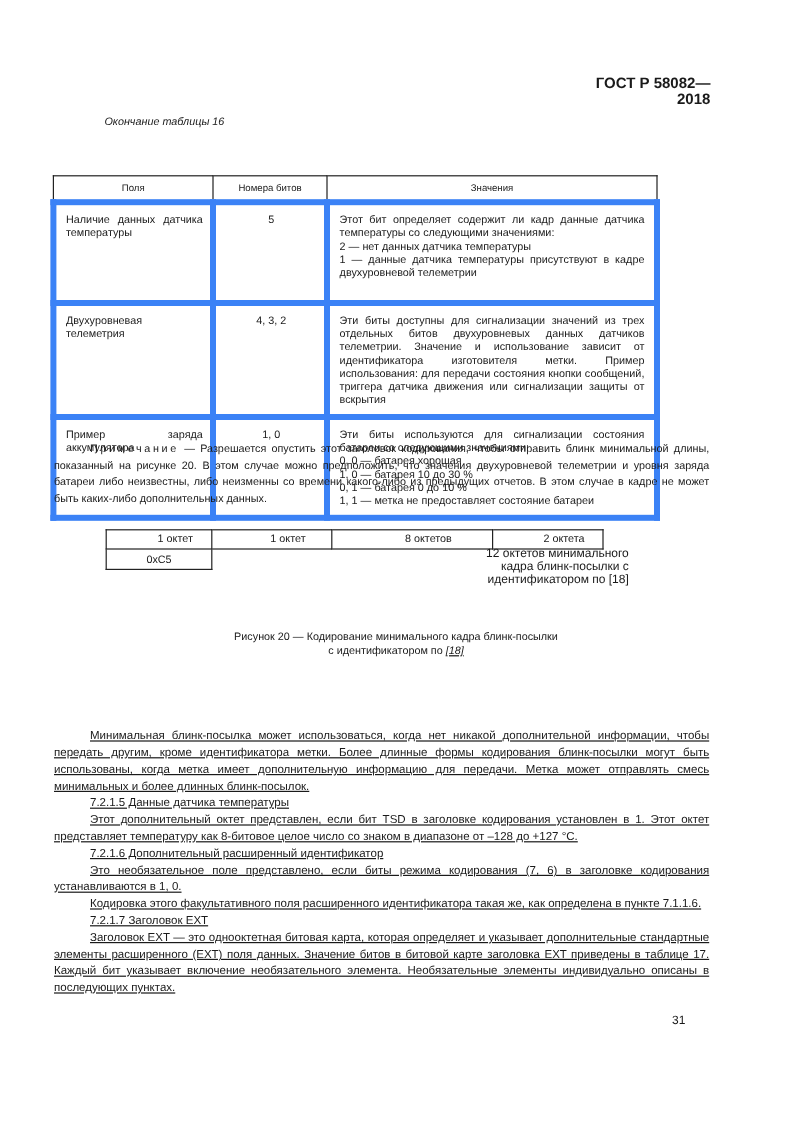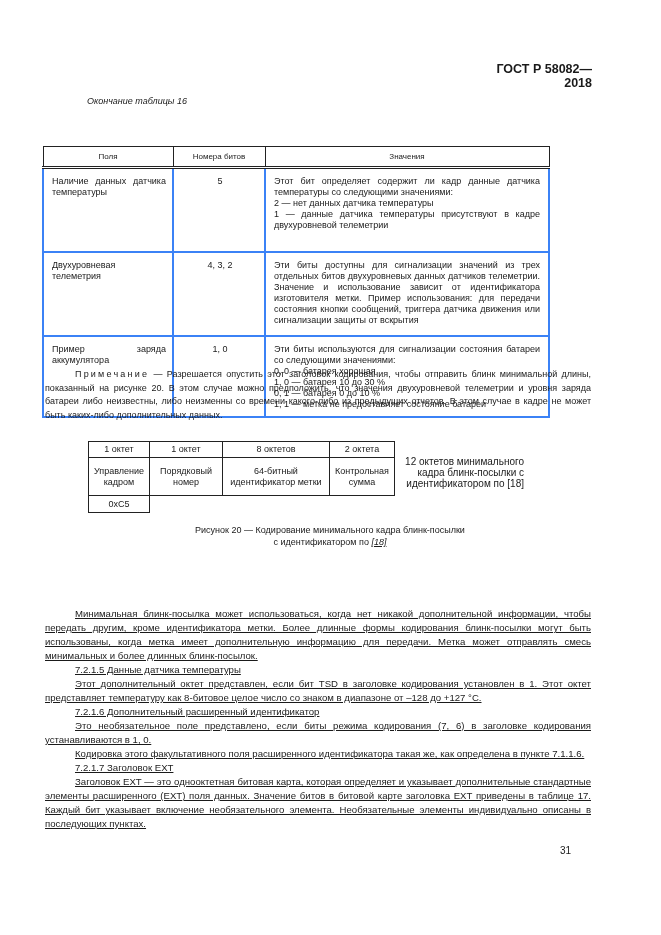--- a/index.html
+++ b/index.html
@@ -3,31 +3,31 @@
 <meta charset="utf-8">
 <style>
   html, body { margin:0; padding:0; background:#ffffff; }
   body { width:661px; height:935px; position:relative; overflow:hidden;
          font-family:"Liberation Sans", sans-serif; color:#1a1a1a; }
   .abs { position:absolute; }
   .doc-id { left:470px; top:62px; width:122px; text-align:right; font-weight:bold; font-size:12.5px; }
   .caption-top { left:45px; top:96px; font-style:italic; font-size:9px;margin-left:42px; }
   table.main { position:absolute; left:42px; top:110px; width:508px; border-collapse:collapse; font-size:9px; line-height:11px;margin-top:36px; }
   table.main th { font-weight:normal; font-size:8px; height:19px; border:1px solid #222; border-bottom:3px double #222; text-align:center; vertical-align:middle; padding:0; }
-  table.main td { border:2px solid #3b82f6; vertical-align:top; padding:7px 6px 6px 8px; }
+  table.main td { border:5px solid #3b82f6; vertical-align:top; padding:7px 6px 6px 8px; }
   table.main td.c1 { width:114px; text-align:justify; }
   table.main td.c2 { width:76px; text-align:center; }
   table.main td.c3 { text-align:justify; padding-right:8px; }
   .line { display:block; }
   .note { left:45px; top:368px; width:546px; font-size:9px; line-height:13.6px; text-align:justify; }
   .note .lead { letter-spacing:2.2px; }
   .indent { text-indent:30px; }
   table.diag { position:absolute; left:88px; top:441px; border-collapse:collapse; font-size:9px; line-height:10.5px; }
   table.diag td { border:1px solid #222; text-align:center; vertical-align:middle; padding:0; }
-  table.diag tr.h td { height:15px; }
+  table.diag tr.h td { height:15px;padding-left:27px; }
   table.diag tr.b td { height:37px; }
   table.diag tr.x td { height:16px; }
   table.diag td.empty { border:none; }
   .diag-side { left:400px; top:456px; width:124px; text-align:right; font-size:10px; line-height:11px; }
   .fig-caption { left:120px; top:524px; width:420px; text-align:center; font-size:9px; line-height:12px; }
   .fig-caption .ref { font-style:italic; text-decoration:underline; }
   .body { left:45px; top:607px; width:546px; font-size:9.6px; line-height:14px; text-align:justify;text-decoration:underline; }
   .body p { margin:0; }
   .page-num { left:560px; top:845px; width:30px; text-align:left; font-size:10px; }
 </style>
@@ -80,26 +80,20 @@
 <div class="abs note indent"><span class="lead">Примечание</span><span> — Разрешается опустить этот заголовок кодирования, чтобы отправить блинк минимальной длины, показанный на рисунке 20. В этом случае можно предположить, что значения двухуровневой телеметрии и уровня заряда батареи либо неизвестны, либо неизменны со времени какого-либо из предыдущих отчетов. В этом случае в кадре не может быть каких-либо дополнительных данных.</span></div>
 
 <table class="diag">
   <tbody>
       <tr class="h">
     <td style="width:60px">1 октет</td>
     <td style="width:72px">1 октет</td>
     <td style="width:106px">8 октетов</td>
     <td style="width:64px">2 октета</td>
   </tr>
-  <tr class="b">
-    <td>Управление кадром</td>
-    <td>Порядковый номер</td>
-    <td>64-битный идентификатор метки</td>
-    <td>Контрольная сумма</td>
-  </tr>
   <tr class="x">
     <td>0xC5</td>
     <td class="empty" colspan="3"></td>
   </tr>
 </tbody>
   </table>
 
 <div class="abs diag-side">12 октетов минимального кадра блинк-посылки с идентификатором по [18]</div>
 
 <div class="abs fig-caption">

